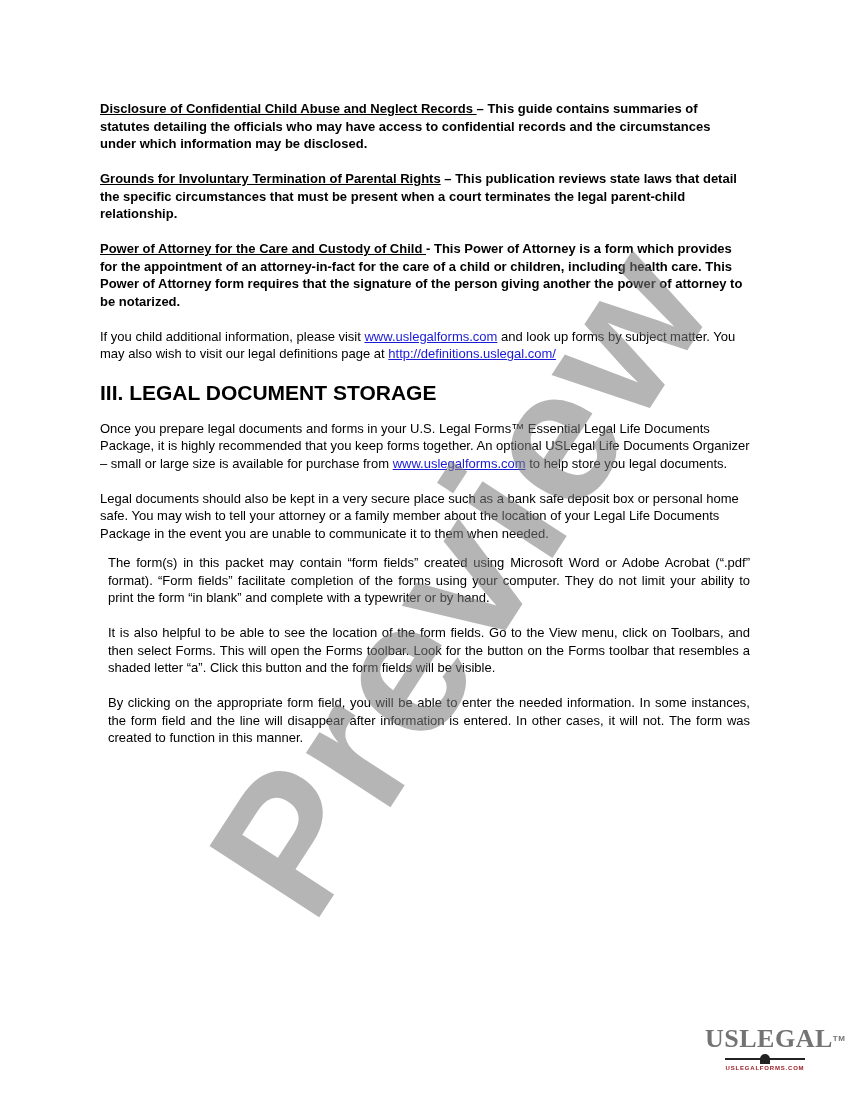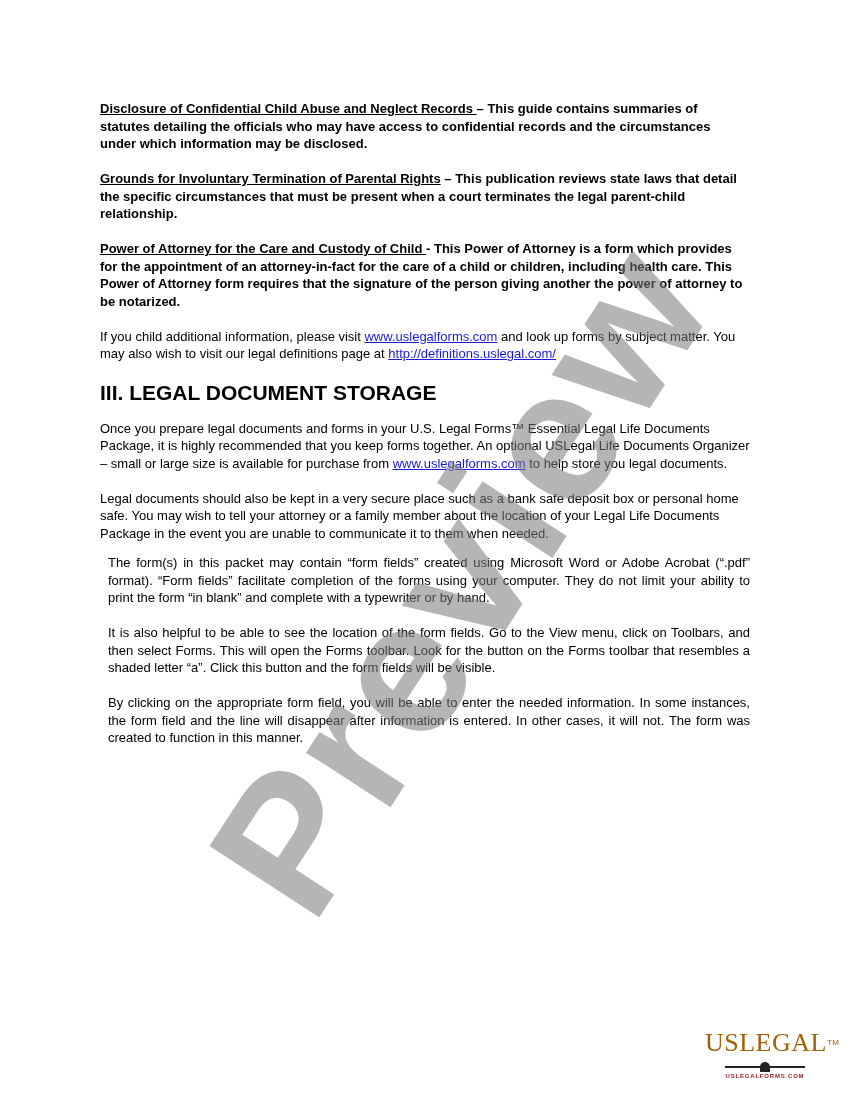--- a/index.html
+++ b/index.html
@@ -12,21 +12,21 @@
   .u { text-decoration: underline; }
   a.link { color: #1a1ad6; text-decoration: underline; margin-top: 28px; }
   .heading { font-size: 21px; font-weight: bold; margin: 17px 0 18px 0; line-height: 19px; }
   .watermark { position: absolute; left: 60px; top: 220px; width: 760px; height: 600px;
                pointer-events: none; z-index: 5; }
   .watermark span { position: absolute; left: 20px; top: 250px; font-family: "Liberation Sans", sans-serif;
                font-weight: bold; font-size: 190px; color: rgba(120,120,120,0.55);
                transform: rotate(-57deg); transform-origin: 50% 50%; letter-spacing: 4px;
                width: 760px; text-align: center; }
   .logo { position: absolute; left: 705px; top: 1025px; width: 120px; text-align: center; z-index: 6; }
-  .logo-word { font-family: "Liberation Serif", serif; color: #a16207; font-size: 26px; letter-spacing: 0.5px; line-height: 36px; }
+  .logo-word { font-family: "Liberation Serif", serif; color: #737373; font-size: 26px; letter-spacing: 0.5px; line-height: 28px; font-weight: bold; }
   .logo-word sup { font-size: 8px; vertical-align: top; font-family: "Liberation Sans", sans-serif; }
   .logo-eagle { height: 10px; position: relative; margin: 1px auto 1px; width: 80px; }
   .logo-eagle:before { content: ""; position: absolute; left: 0; right: 0; top: 4px; height: 2px; background: #222; }
   .logo-eagle:after { content: ""; position: absolute; left: 35px; top: 0; width: 10px; height: 10px; background: #222; border-radius: 50% 50% 0 0; }
   .logo-url { font-size: 6px; color: #9b1b24; letter-spacing: 0.8px; font-weight: bold; }
 </style>
 </head>
 <body>
 
 <div class="page">

